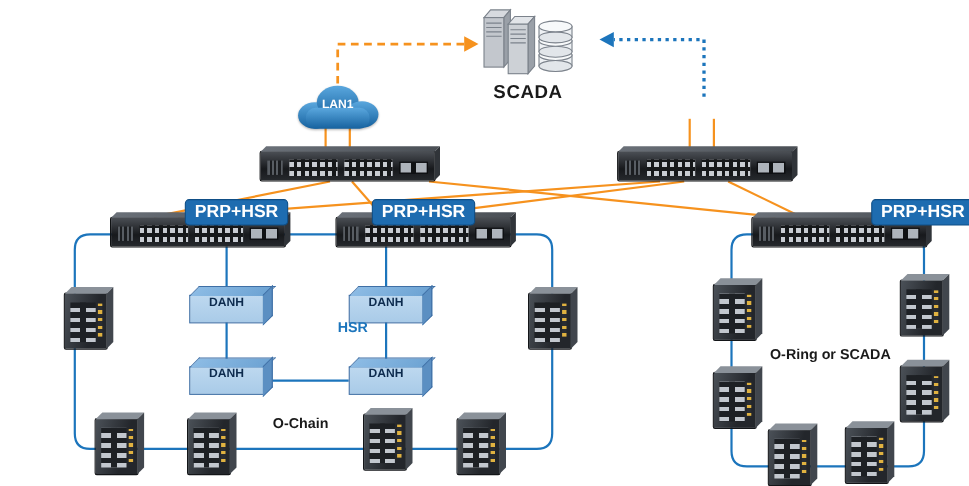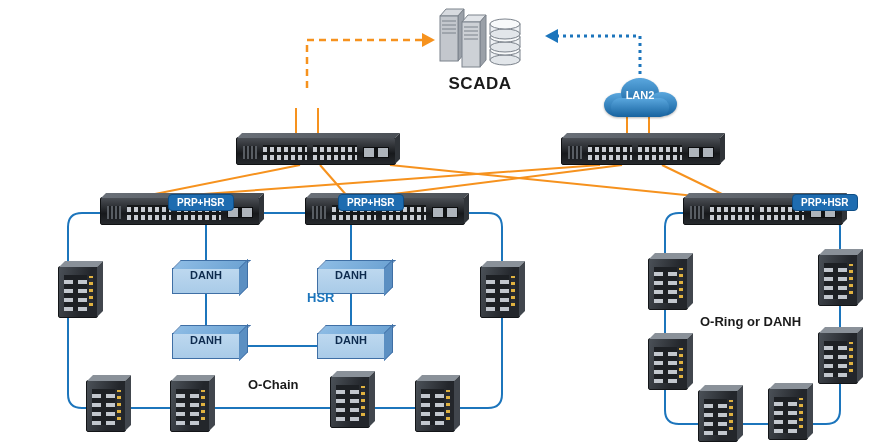--- a/index.html
+++ b/index.html
@@ -58,22 +58,22 @@
 
   
   .cloud { position:absolute; width:86px; height:50px; z-index:3;
     filter:drop-shadow(0 1px 1px rgba(0,0,0,.3)); }
   .cloud svg { width:100%; height:100%; }
   .cloud-label { position:absolute; left:0; right:0; top:17px; text-align:center;
     color:#fff; font-weight:bold; font-size:11px; }
 
   
   .badge { position:absolute; z-index:5; background:var(--badge-bg,#1E6CB0); color:#fff;
-    font-weight:bold; font-size:10px; padding:2px 8px; border-radius:4px; border:1px solid #0f4e86;
-    white-space:nowrap;margin-top:13px; }
+    font-weight:bold; font-size:16px; padding:2px 8px; border-radius:4px; border:1px solid #0f4e86;
+    white-space:nowrap; }
   .dlabel { position:absolute; z-index:4; font-weight:bold; font-size:13px;
     color:var(--label-text,#1a1a1a); white-space:nowrap; }
   .dlabel.blue { color:var(--hsr-text,#1C75BC); }
   .scada-label { position:absolute; left:430px; top:74px; width:100px; text-align:center;
     z-index:4; font-weight:bold; font-size:17px; letter-spacing:0.5px; color:#1a1a1a; }
 
   
   .scada-icon { position:absolute; left:430px; top:6px; width:100px; height:66px; z-index:3; }
 </style>
 </head>
@@ -143,38 +143,38 @@
       <rect x="60" y="31" width="30" height="10" fill="#eef1f4"></rect>
       <ellipse cx="75" cy="41" rx="15" ry="5" fill="#e2e6ea"></ellipse>
       <ellipse cx="75" cy="31" rx="15" ry="5" fill="#f7f9fa"></ellipse>
       <rect x="60" y="18" width="30" height="10" fill="#eef1f4"></rect>
       <ellipse cx="75" cy="28" rx="15" ry="5" fill="#e2e6ea"></ellipse>
       <ellipse cx="75" cy="18" rx="15" ry="5" fill="#f7f9fa"></ellipse>
     </g>
   </svg>
   <div class="scada-label">SCADA</div>
 
-
-  <div class="cloud" style="left:597px;top:72px;">
+  <div class="cloud" style="left:264px;top:72px;">
     <svg viewBox="0 0 86 50">
       <defs>
-          <linearGradient id="cgB" x1="0" y1="0" x2="0" y2="1">
+          <linearGradient id="cgA" x1="0" y1="0" x2="0" y2="1">
         <stop offset="0" stop-color="#5aa7de"></stop>
             <stop offset="1" stop-color="#16629f"></stop>
           </linearGradient>
         </defs>
-      <g fill="url(#cgB)">
+      <g fill="url(#cgA)">
         <ellipse cx="22" cy="33" rx="15" ry="12"></ellipse>
           <ellipse cx="43" cy="21" rx="19" ry="15"></ellipse>
         <ellipse cx="65" cy="32" rx="15" ry="12"></ellipse>
           <rect x="14" y="26" width="58" height="19" rx="9"></rect>
       </g>
     </svg>
-    <span class="cloud-label">LAN2</span>
-  </div>
+    <span class="cloud-label">LAN1</span>
+  </div>
+
 
   <div class="switch1u" style="left:236px;top:137px;">
     <div class="vent"></div>
     <div class="pblock a"></div>
     <div class="pblock b"></div>
     <div class="sfp"></div>
   </div>
   <div class="switch1u" style="left:561px;top:137px;">
     <div class="vent"></div>
     <div class="pblock a"></div>
@@ -213,21 +213,21 @@
   </div>
   <div class="danh" style="left:172px;top:333px;">
     <span>DANH</span>
   </div>
   <div class="danh" style="left:317px;top:333px;">
     <span>DANH</span>
   </div>
 
   <div class="dlabel blue" style="left:262px;top:290px;margin-left:45px;">HSR</div>
   <div class="dlabel" style="left:248px;top:377px;">O-Chain</div>
-  <div class="dlabel" style="left:700px;top:314px;">O-Ring or DANH</div>
+  <div class="dlabel" style="left:700px;top:314px;">O-Ring or SCADA</div>
 
   <div class="sw" style="left:58px;top:266px;">
       <div class="sw-ports"></div>
       <div class="sw-leds"></div>
     </div>
   <div class="sw" style="left:480px;top:266px;">
       <div class="sw-ports"></div>
       <div class="sw-leds"></div>
     </div>
   <div class="sw" style="left:86px;top:380px;">

